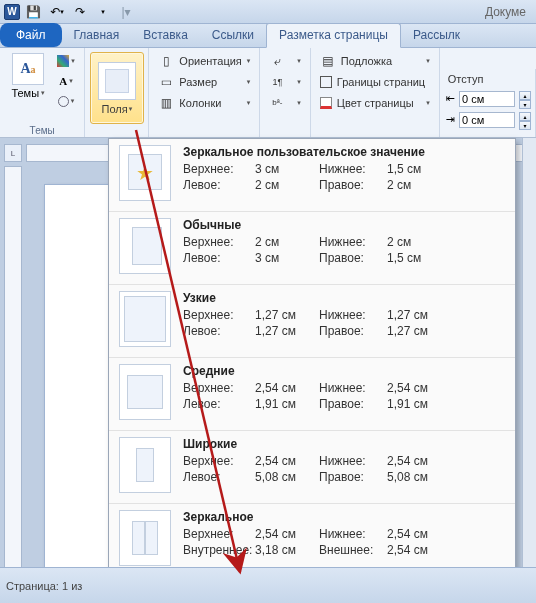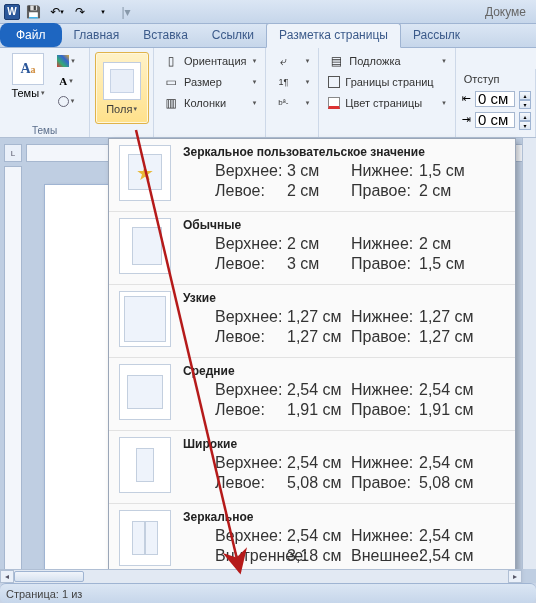--- a/index.html
+++ b/index.html
@@ -149,21 +149,21 @@
   }
   .row-btn .ic {
     width: 16px; height: 16px; display: inline-flex; align-items: center; justify-content: center;
     font-size: 12px;
   }
   .row-btn .dd { font-size: 7px; color: #555; margin-left: auto;}
   .indent-row {
     display: flex; align-items:center; gap:4px; height: 21px; font-size: 11px;
   }
   .indent-row input {
-    width: 40px; height: 16px; font-size: 15px; border: 1px solid #a6b7cf; background:#fff;
+    width: 56px; height: 16px; font-size: 11px; border: 1px solid #a6b7cf; background:#fff;
     padding: 4px 2px;
   }
   .spinner {
     width: 12px; height: 16px; display: flex; flex-direction: column;
   }
   .spinner div { flex:1; background: linear-gradient(#f5f8fc,#dbe5f1); border:1px solid #9fb4d2; font-size:6px; display:flex; align-items:center; justify-content:center;}
   
   .docarea {
     position: absolute; left: 0; right: 0; top: 138px; bottom: 20px;
     background: #bfcee2;
@@ -210,35 +210,35 @@
   .mp-icon .star {
     position:absolute; left:50%; top:50%; transform:translate(-50%,-50%);
     color:#e8b938; font-size:20px;
   }
   .mp-text { flex: 1; }
   .mp-title { font-weight: bold; font-size: 12px; color: #222; margin-bottom: 3px; }
   .mp-grid {
     display: grid;
     grid-template-columns: 72px 64px 68px 60px;
     row-gap: 2px;
-    font-size: 16px; color: #333; margin-left: 32px;
+    font-size: 12px; color: #333;
   }
   .mp-footer {
     padding: 6px 12px;
     background: linear-gradient(#fff5d0,#ffe69a);
     font-size: 12px; color: #333;
     text-decoration: underline;
   }
   
   .statusbar {
-    position:absolute; left:0; right:0; bottom:0; height: 20px;
+    position:absolute; left:0; right:0; bottom:0; height: 36px;
     background: linear-gradient(#dbe6f4,#c6d6ea);
     border-top:1px solid #9fb4d2;
     display:flex; align-items:center; padding: 0 6px;
-    font-size: 11px; color:#444;border-radius:6px;
+    font-size: 11px; color:#444;
   }
   .scrollbar-h {
     position:absolute; left:0; right:14px; bottom:20px; height:14px;
     background:#e2e9f3; border-top:1px solid #b0bfd4;
   }
   .scrollbar-h .thumb {
     position:absolute; left:14px; width:70px; top:1px; bottom:1px;
     background: linear-gradient(#f1f5fb,#d7e2f0); border:1px solid #9fb4d2; border-radius:2px;
   }
   .scrollbar-h .arr {

